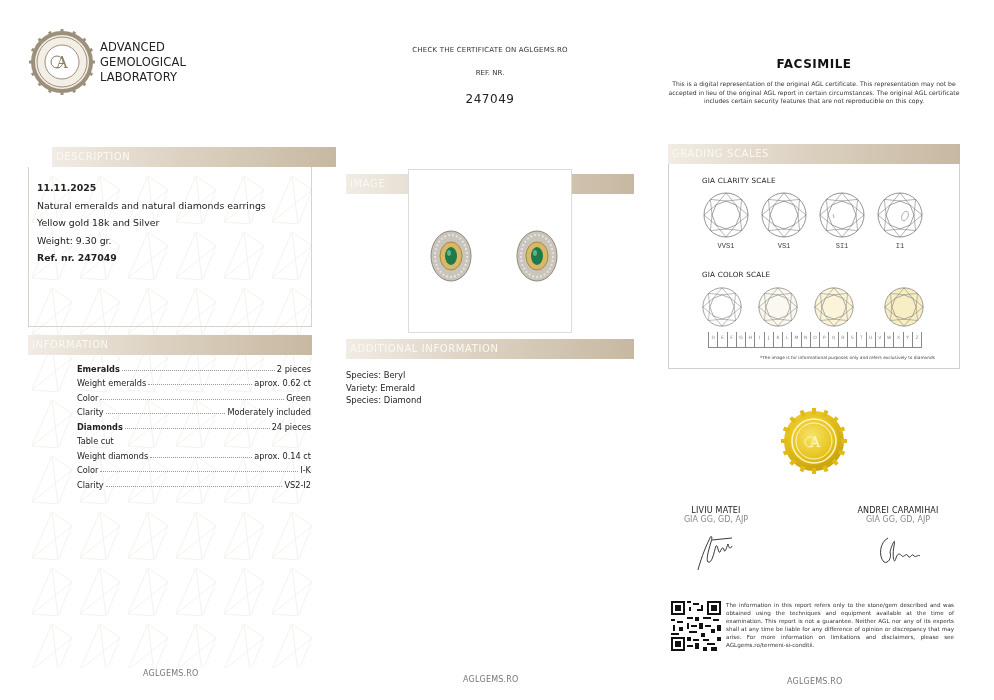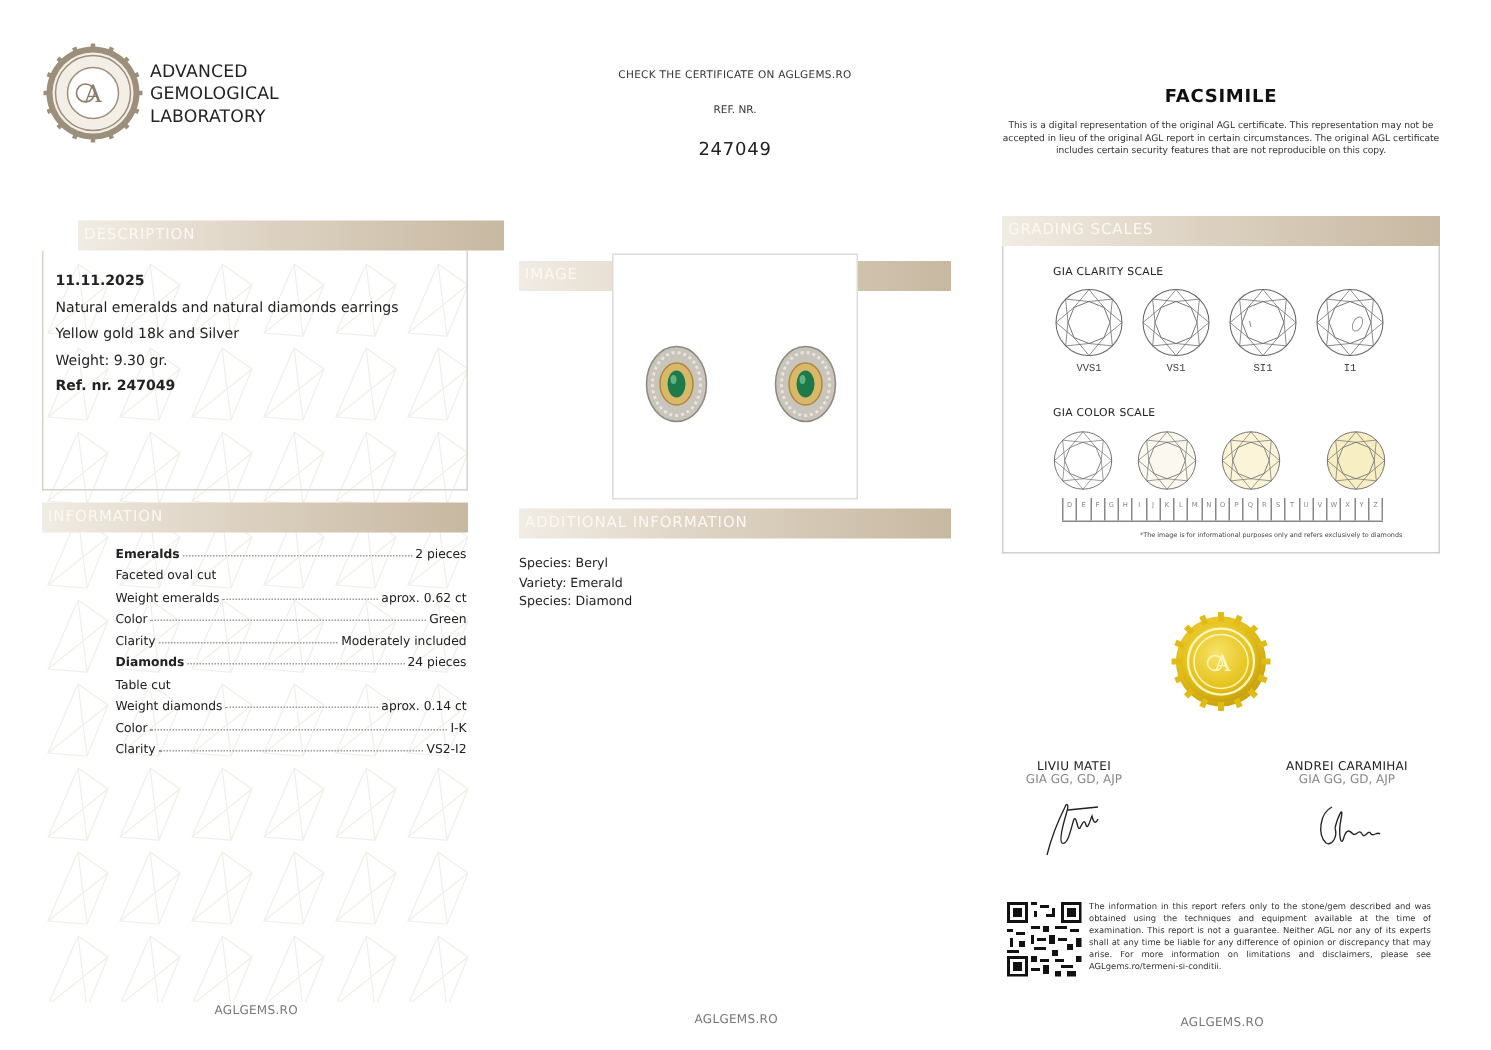--- a/index.html
+++ b/index.html
@@ -120,23 +120,20 @@
   <div>Weight: 9.30 gr.</div>
   <div class="b">Ref. nr. 247049</div>
 </div>
 
 <div class="abs bar info-bar">INFORMATION</div>
 <div class="abs info-rows">
   <div class="row">
     <span class="k b">Emeralds</span>
       <span class="dots"></span>
       <span class="v">2 pieces</span>
-  </div>
-  <div class="row">
-    <span class="k">Faceted oval cut</span>
   </div>
   <div class="row">
     <span class="k">Weight emeralds</span>
       <span class="dots"></span>
       <span class="v">aprox. 0.62 ct</span>
   </div>
   <div class="row">
     <span class="k">Color</span>
       <span class="dots"></span>
       <span class="v">Green</span>

